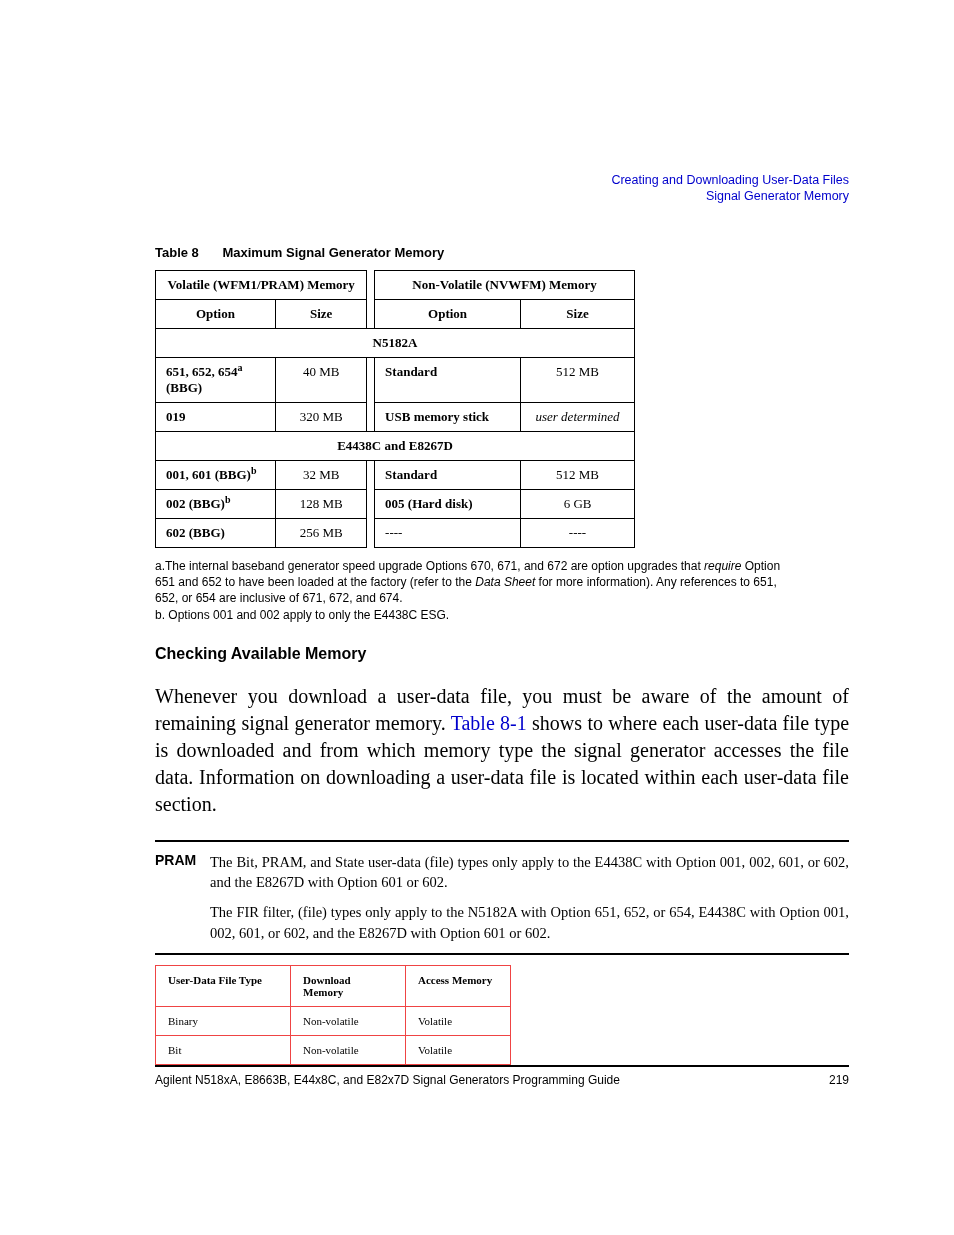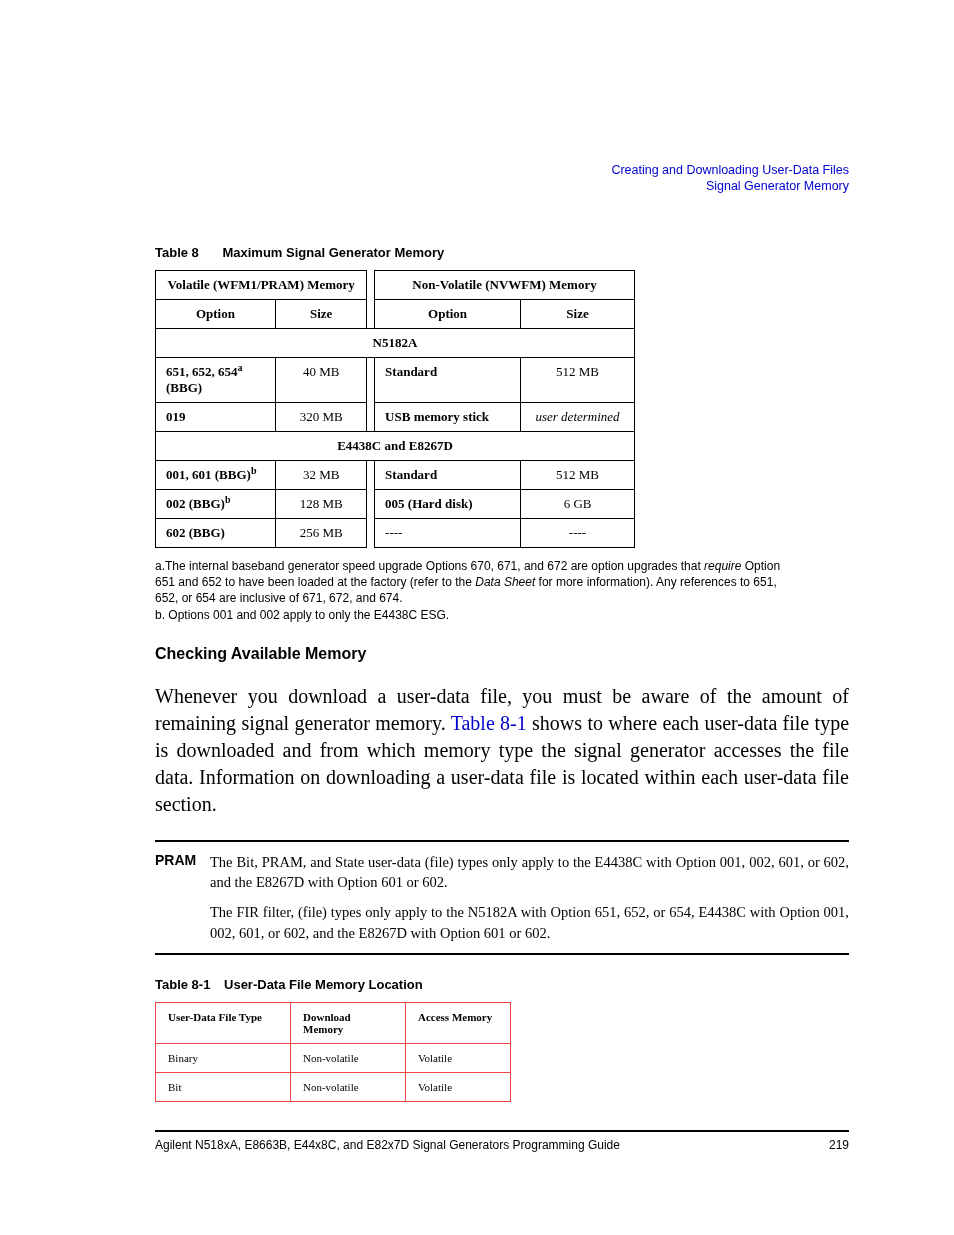--- a/index.html
+++ b/index.html
@@ -12,21 +12,21 @@
   }
   .page {
     width: 954px;
     height: 1235px;
     position: relative;
     box-sizing: border-box;
     padding: 170px 105px 60px 155px;
   }
   .header-links {
     position: absolute;
-    top: 162px;
+    top: 172px;
     right: 105px;
     text-align: right;
     font-family: Arial, Helvetica, sans-serif;
     font-size: 12.5px;
     color: #0000cc;
     line-height: 1.3;
   }
   .table-caption {
     font-family: Arial, Helvetica, sans-serif;
     font-size: 13px;
@@ -132,21 +132,20 @@
     font-size: 11px;
     text-align: left;
   }
   table.loctable th {
     font-weight: bold;
     font-family: "Times New Roman", serif;
     vertical-align: top;
   }
   .footer-rule {
     border-top: 2px solid #000;
-    margin-top: 28px;
     padding-top: 6px;
     display: flex;
     justify-content: space-between;
     font-family: Arial, Helvetica, sans-serif;
     font-size: 12px;
   }
 </style>
 </head>
 <body>
 
@@ -234,24 +233,20 @@
   </p>
 
   <div class="note-block">
     <div class="note-label">PRAM</div>
     <div class="note-text">
       <p>The Bit, PRAM, and State user-data (file) types only apply to the E4438C with Option 001, 002, 601, or 602, and the E8267D with Option 601 or 602.</p>
       <p>The FIR filter, (file) types only apply to the N5182A with Option 651, 652, or 654, E4438C with Option 001, 002, 601, or 602, and the E8267D with Option 601 or 602.</p>
     </div>
   </div>
 
-  <div class="table-caption" style="margin-top:22px">
-    <span class="num" style="margin-right:10px">Table 8-1</span>
-    <span>User-Data File Memory Location</span>
-  </div>
 
   <table class="loctable">
     <tbody>
         <tr>
       <th style="width:110px">User-Data File Type</th>
       <th style="width:90px">Download Memory</th>
       <th style="width:80px">Access Memory</th>
     </tr>
     <tr>
       <td>Binary</td>

